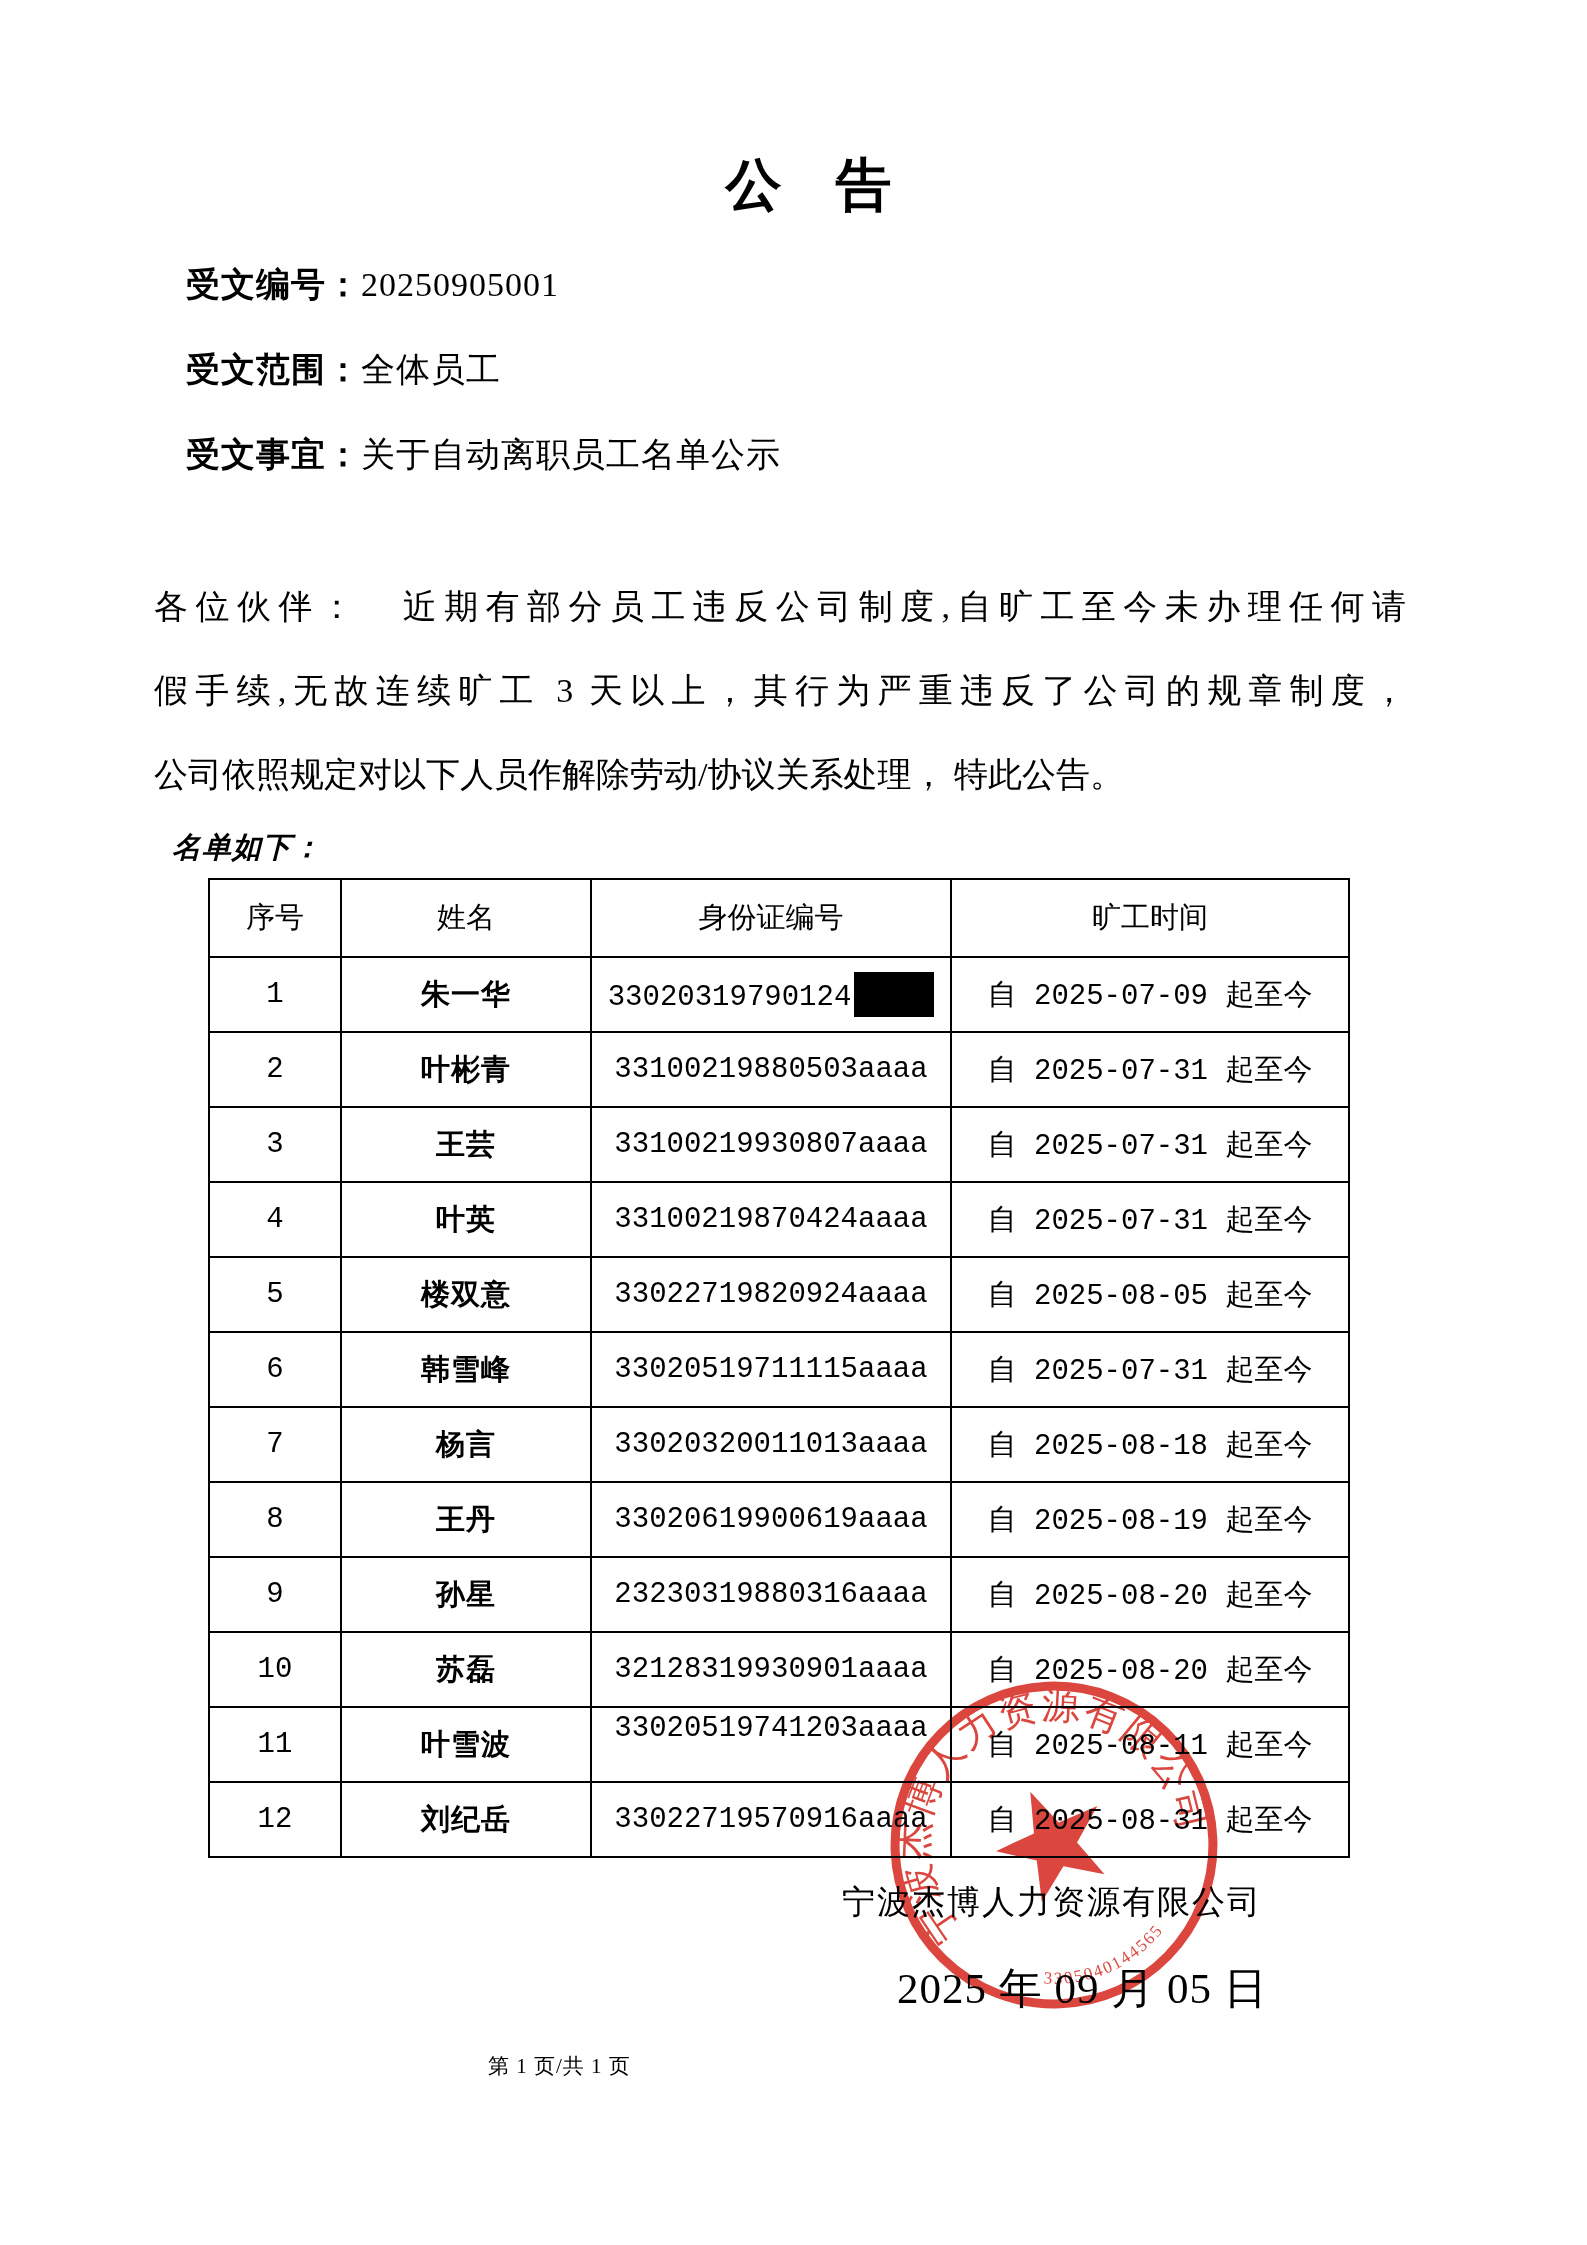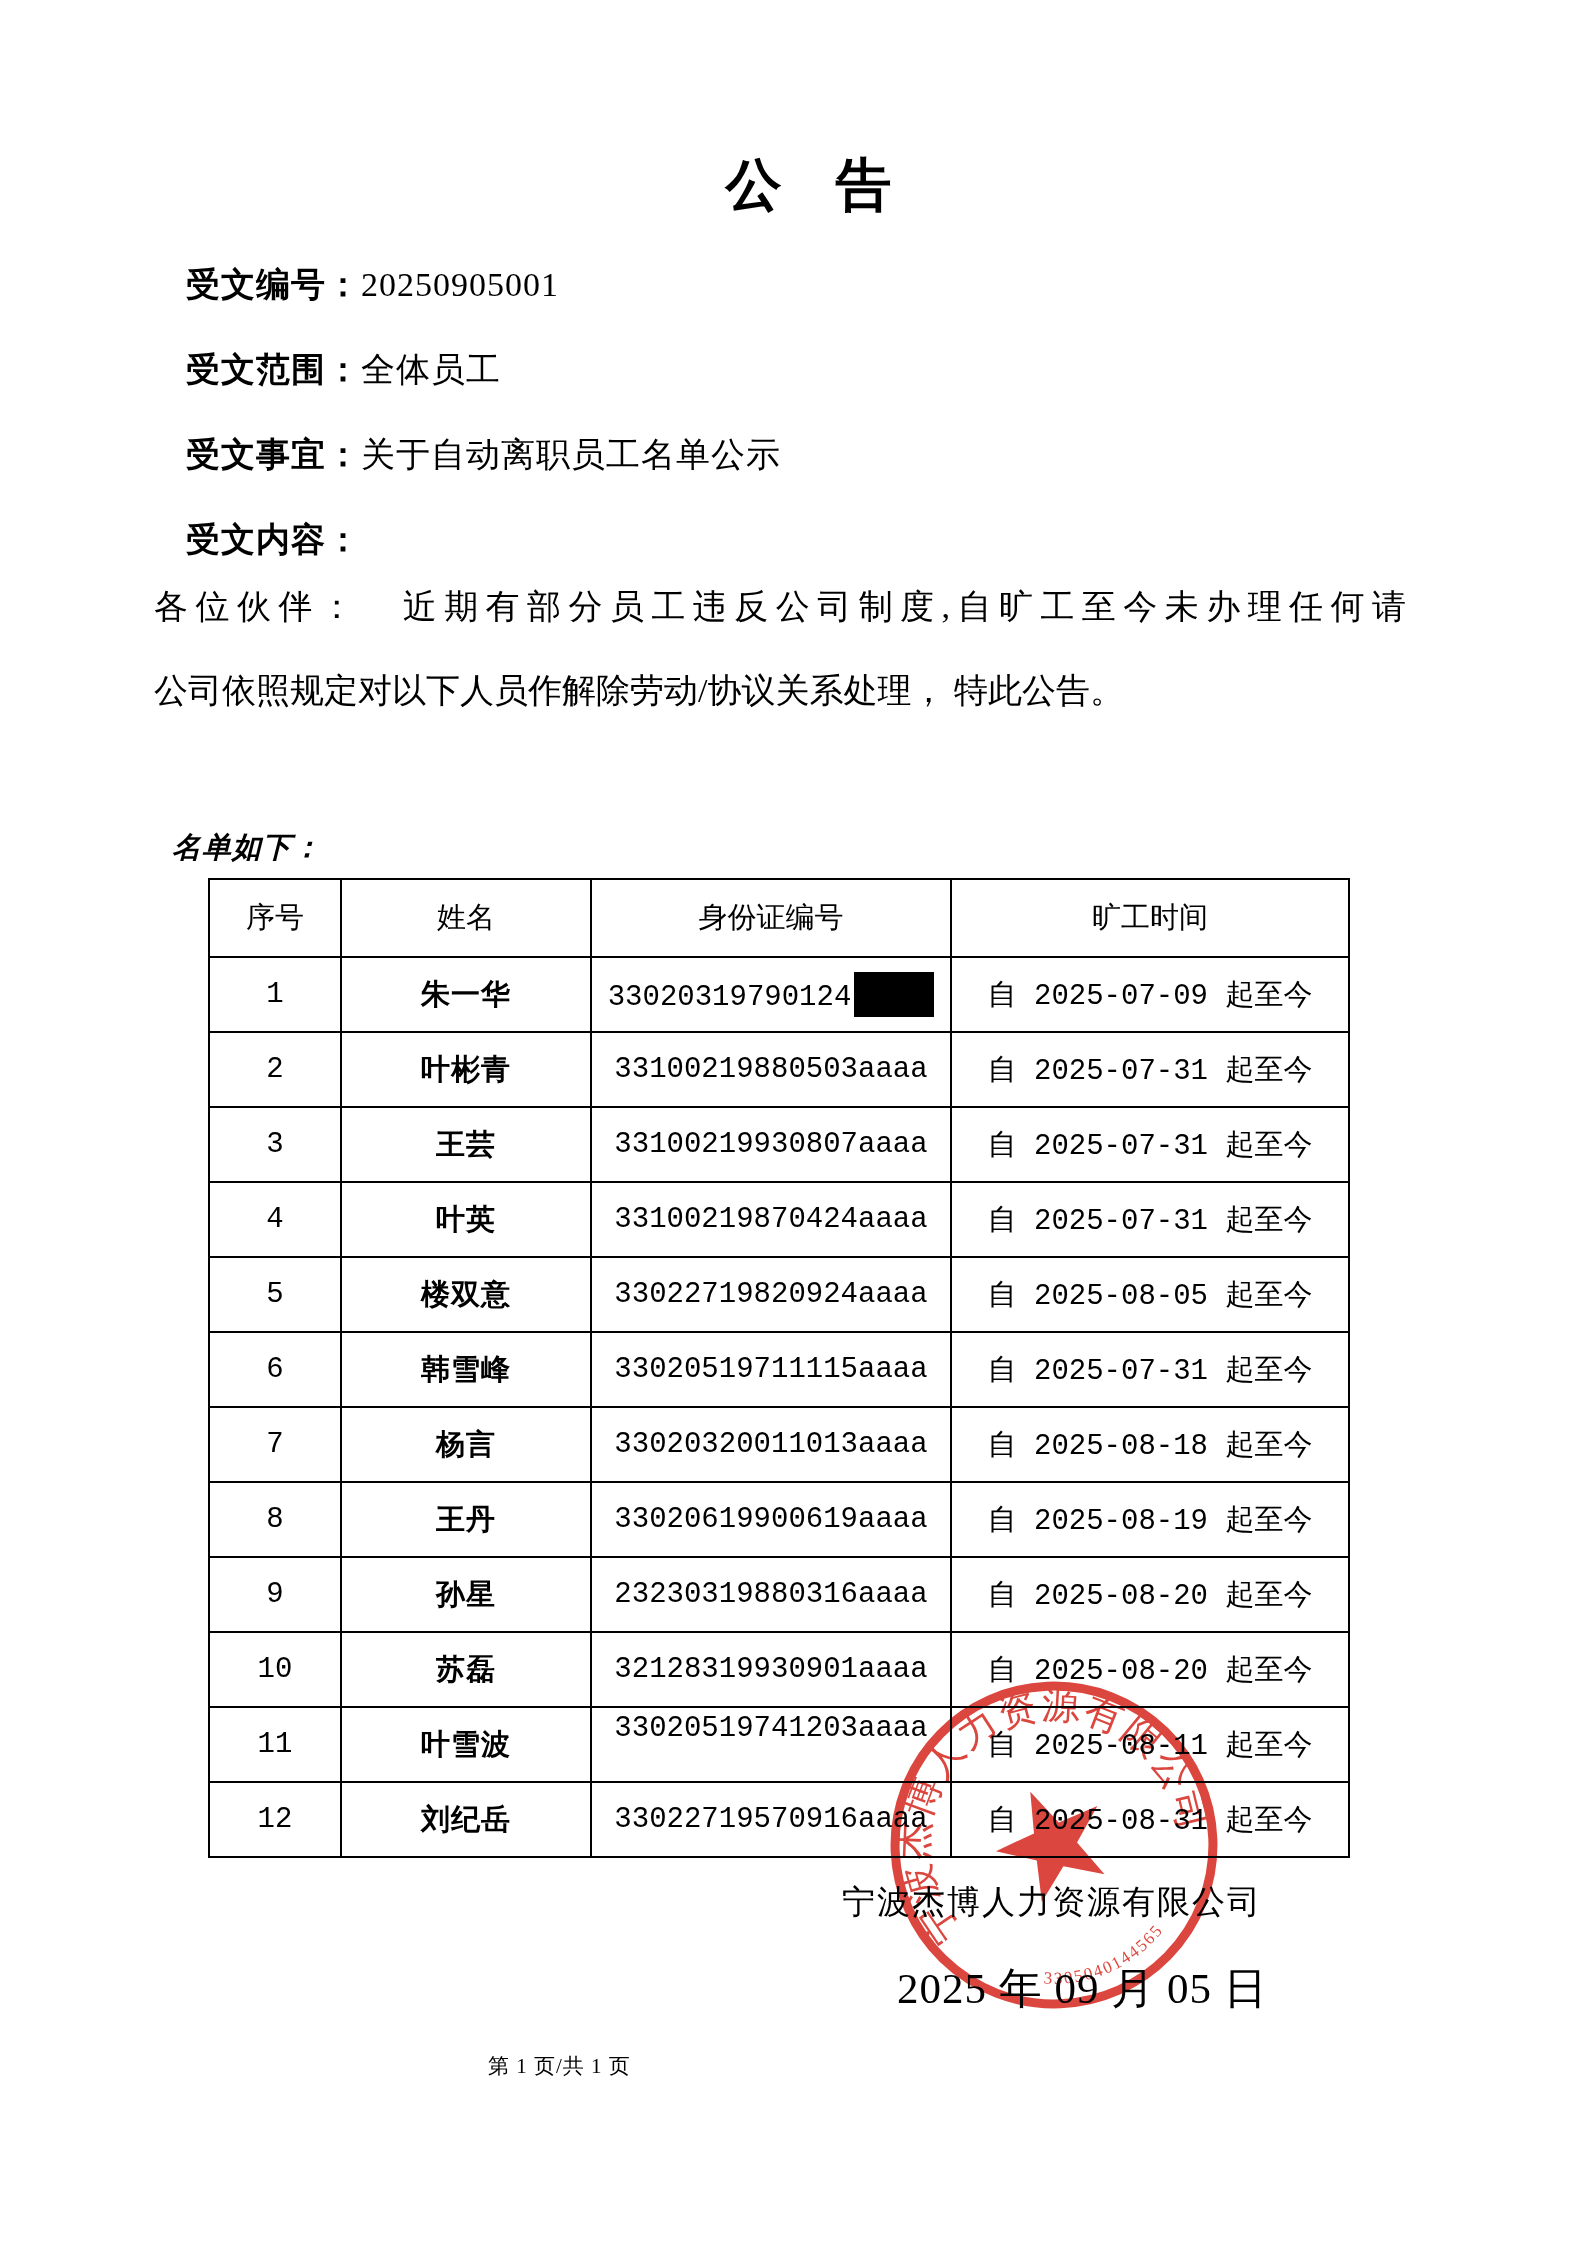--- a/index.html
+++ b/index.html
@@ -50,25 +50,25 @@
 <body>
 
 <div class="page">
 
   <div class="title">公 告</div>
 
   <div class="meta">
       <div class="meta-line"><span class="label">受文编号：</span><span class="value">20250905001</span></div>
       <div class="meta-line"><span class="label">受文范围：</span><span class="value">全体员工</span></div>
       <div class="meta-line"><span class="label">受文事宜：</span><span class="value">关于自动离职员工名单公示</span></div>
-      <div class="meta-line"><span class="label">受文内容：</span><span class="value"></span></div>
     </div>
 
   <div class="body-text">
       <div class="body-line justified">各位伙伴：　近期有部分员工违反公司制度,自旷工至今未办理任何请</div>
+      <div class="body-line justified">假手续,无故连续旷工 3 天以上，其行为严重违反了公司的规章制度，</div>
       <div class="body-line">公司依照规定对以下人员作解除劳动/协议关系处理， 特此公告。</div>
     </div>
 
   <div class="list-label">名单如下：</div>
 
   <table class="roster">
     <colgroup>
       <col style="width:132px">
         <col style="width:250px">
         <col style="width:360px">

